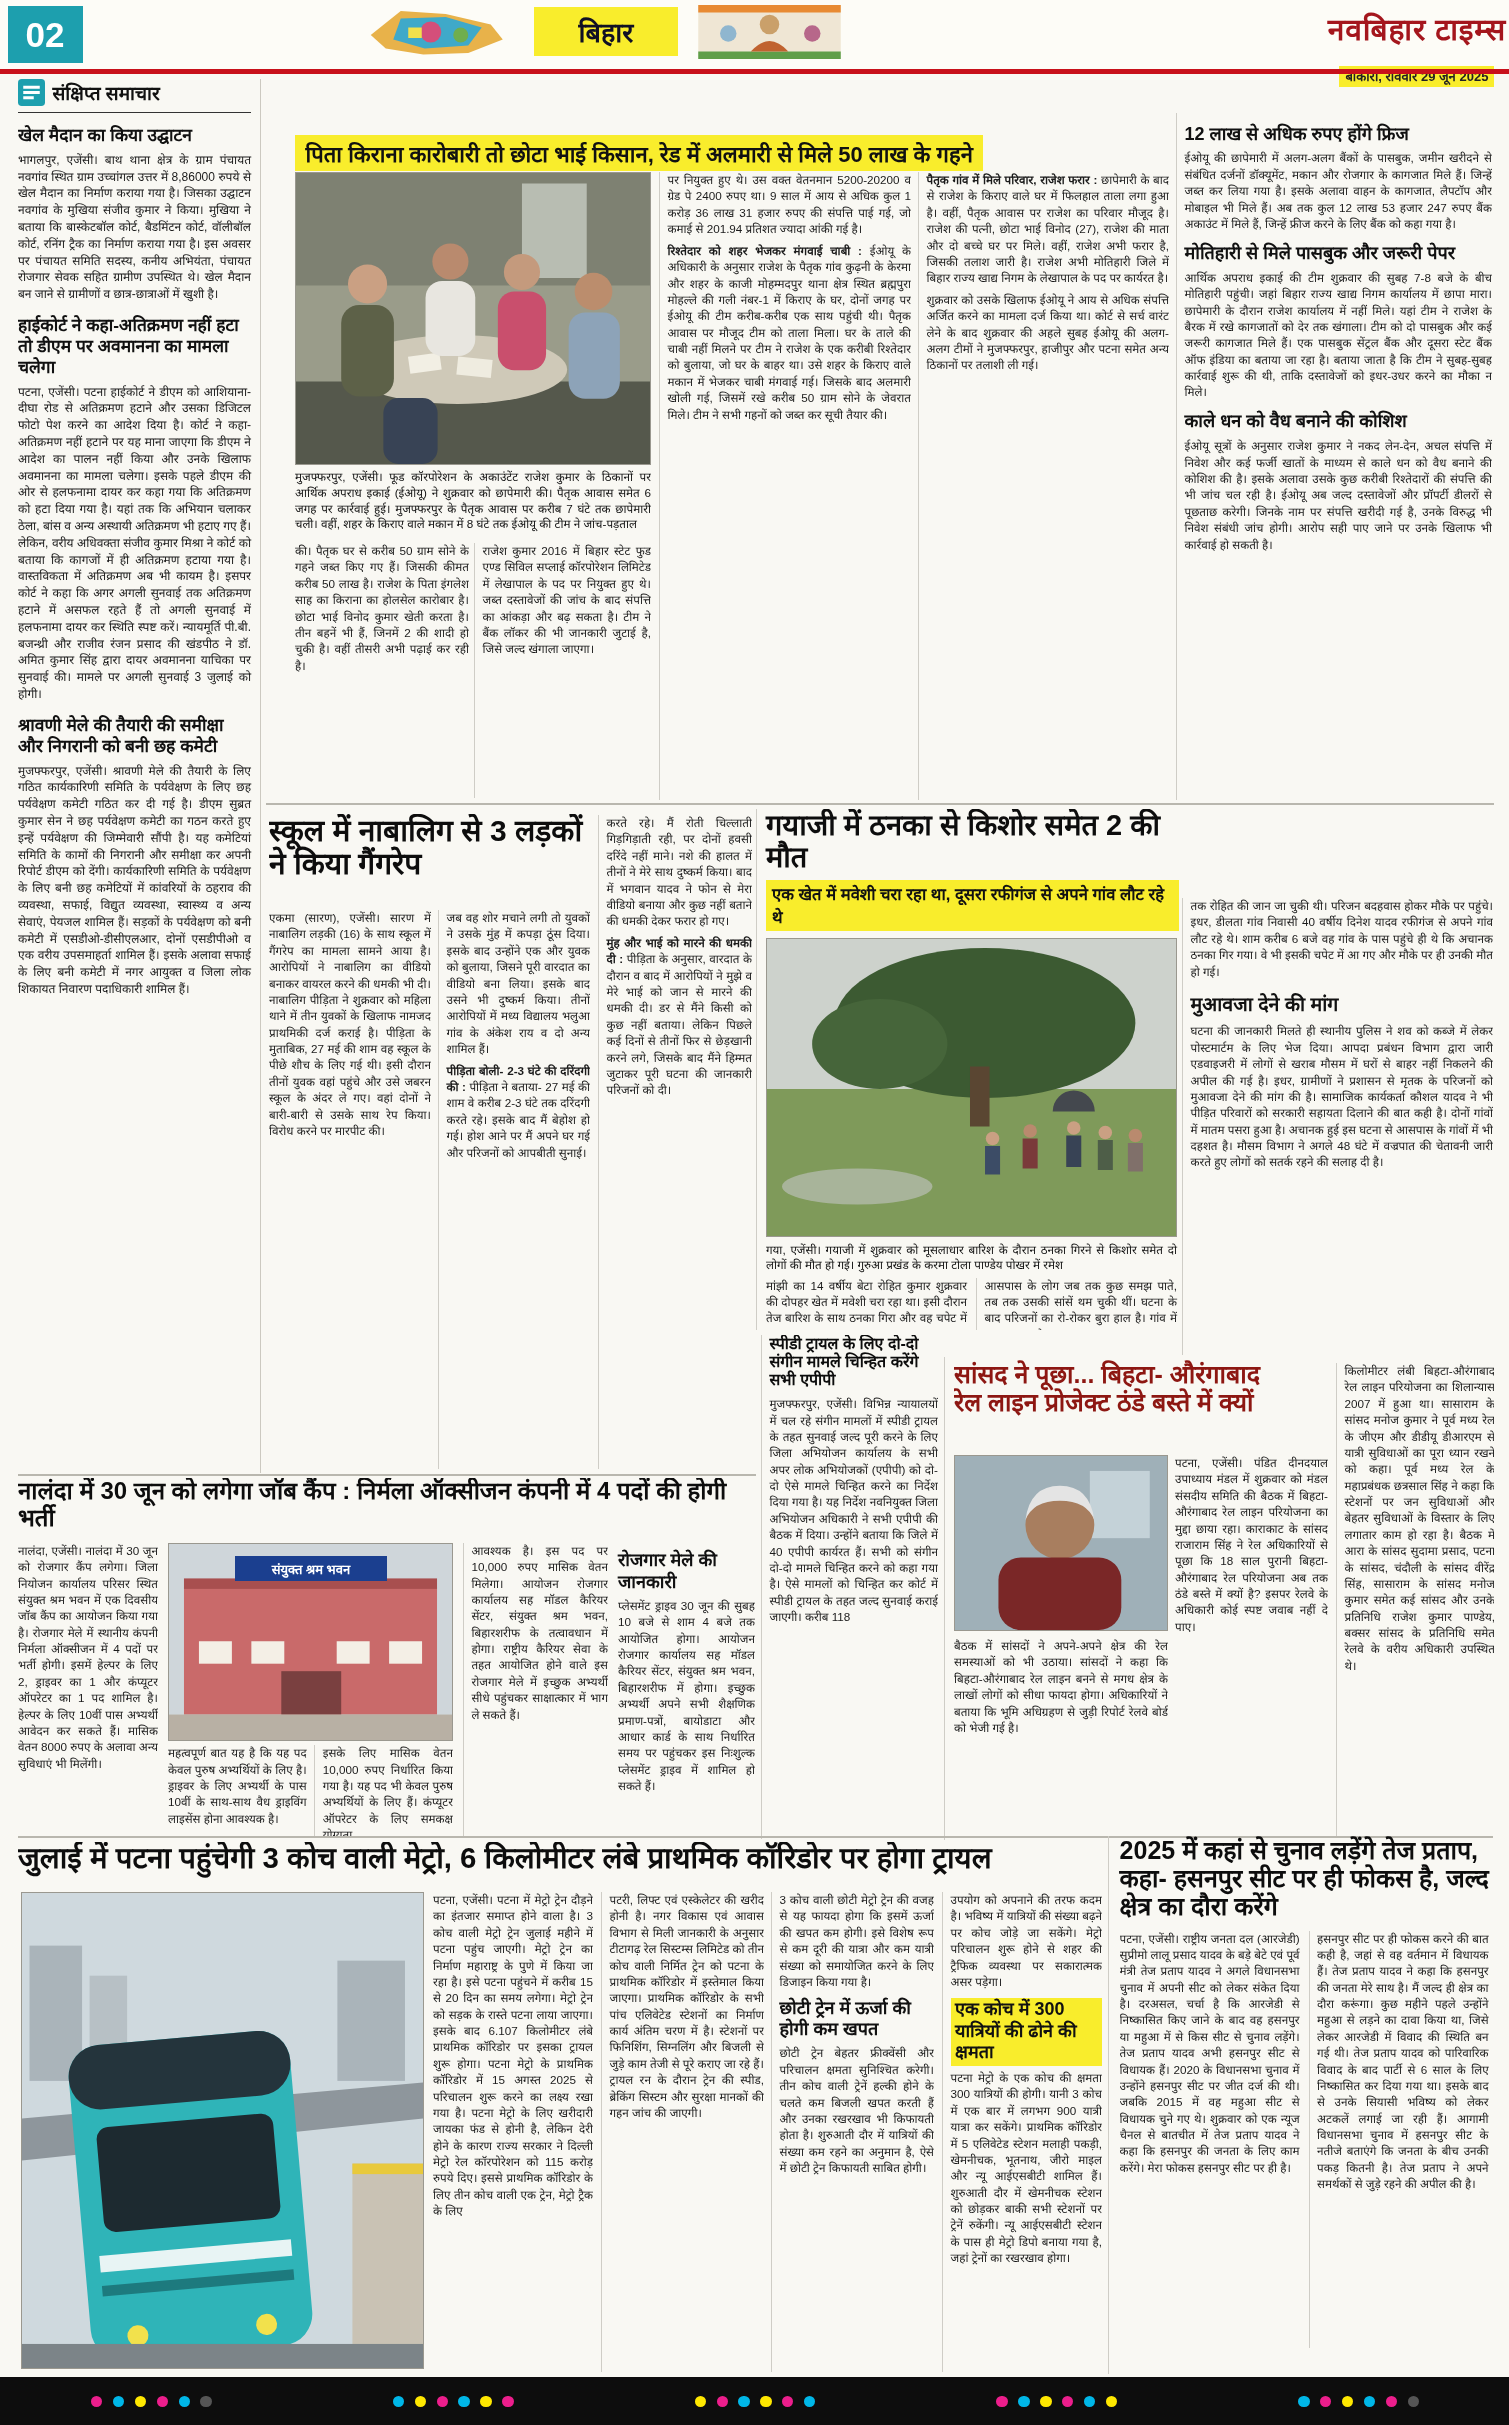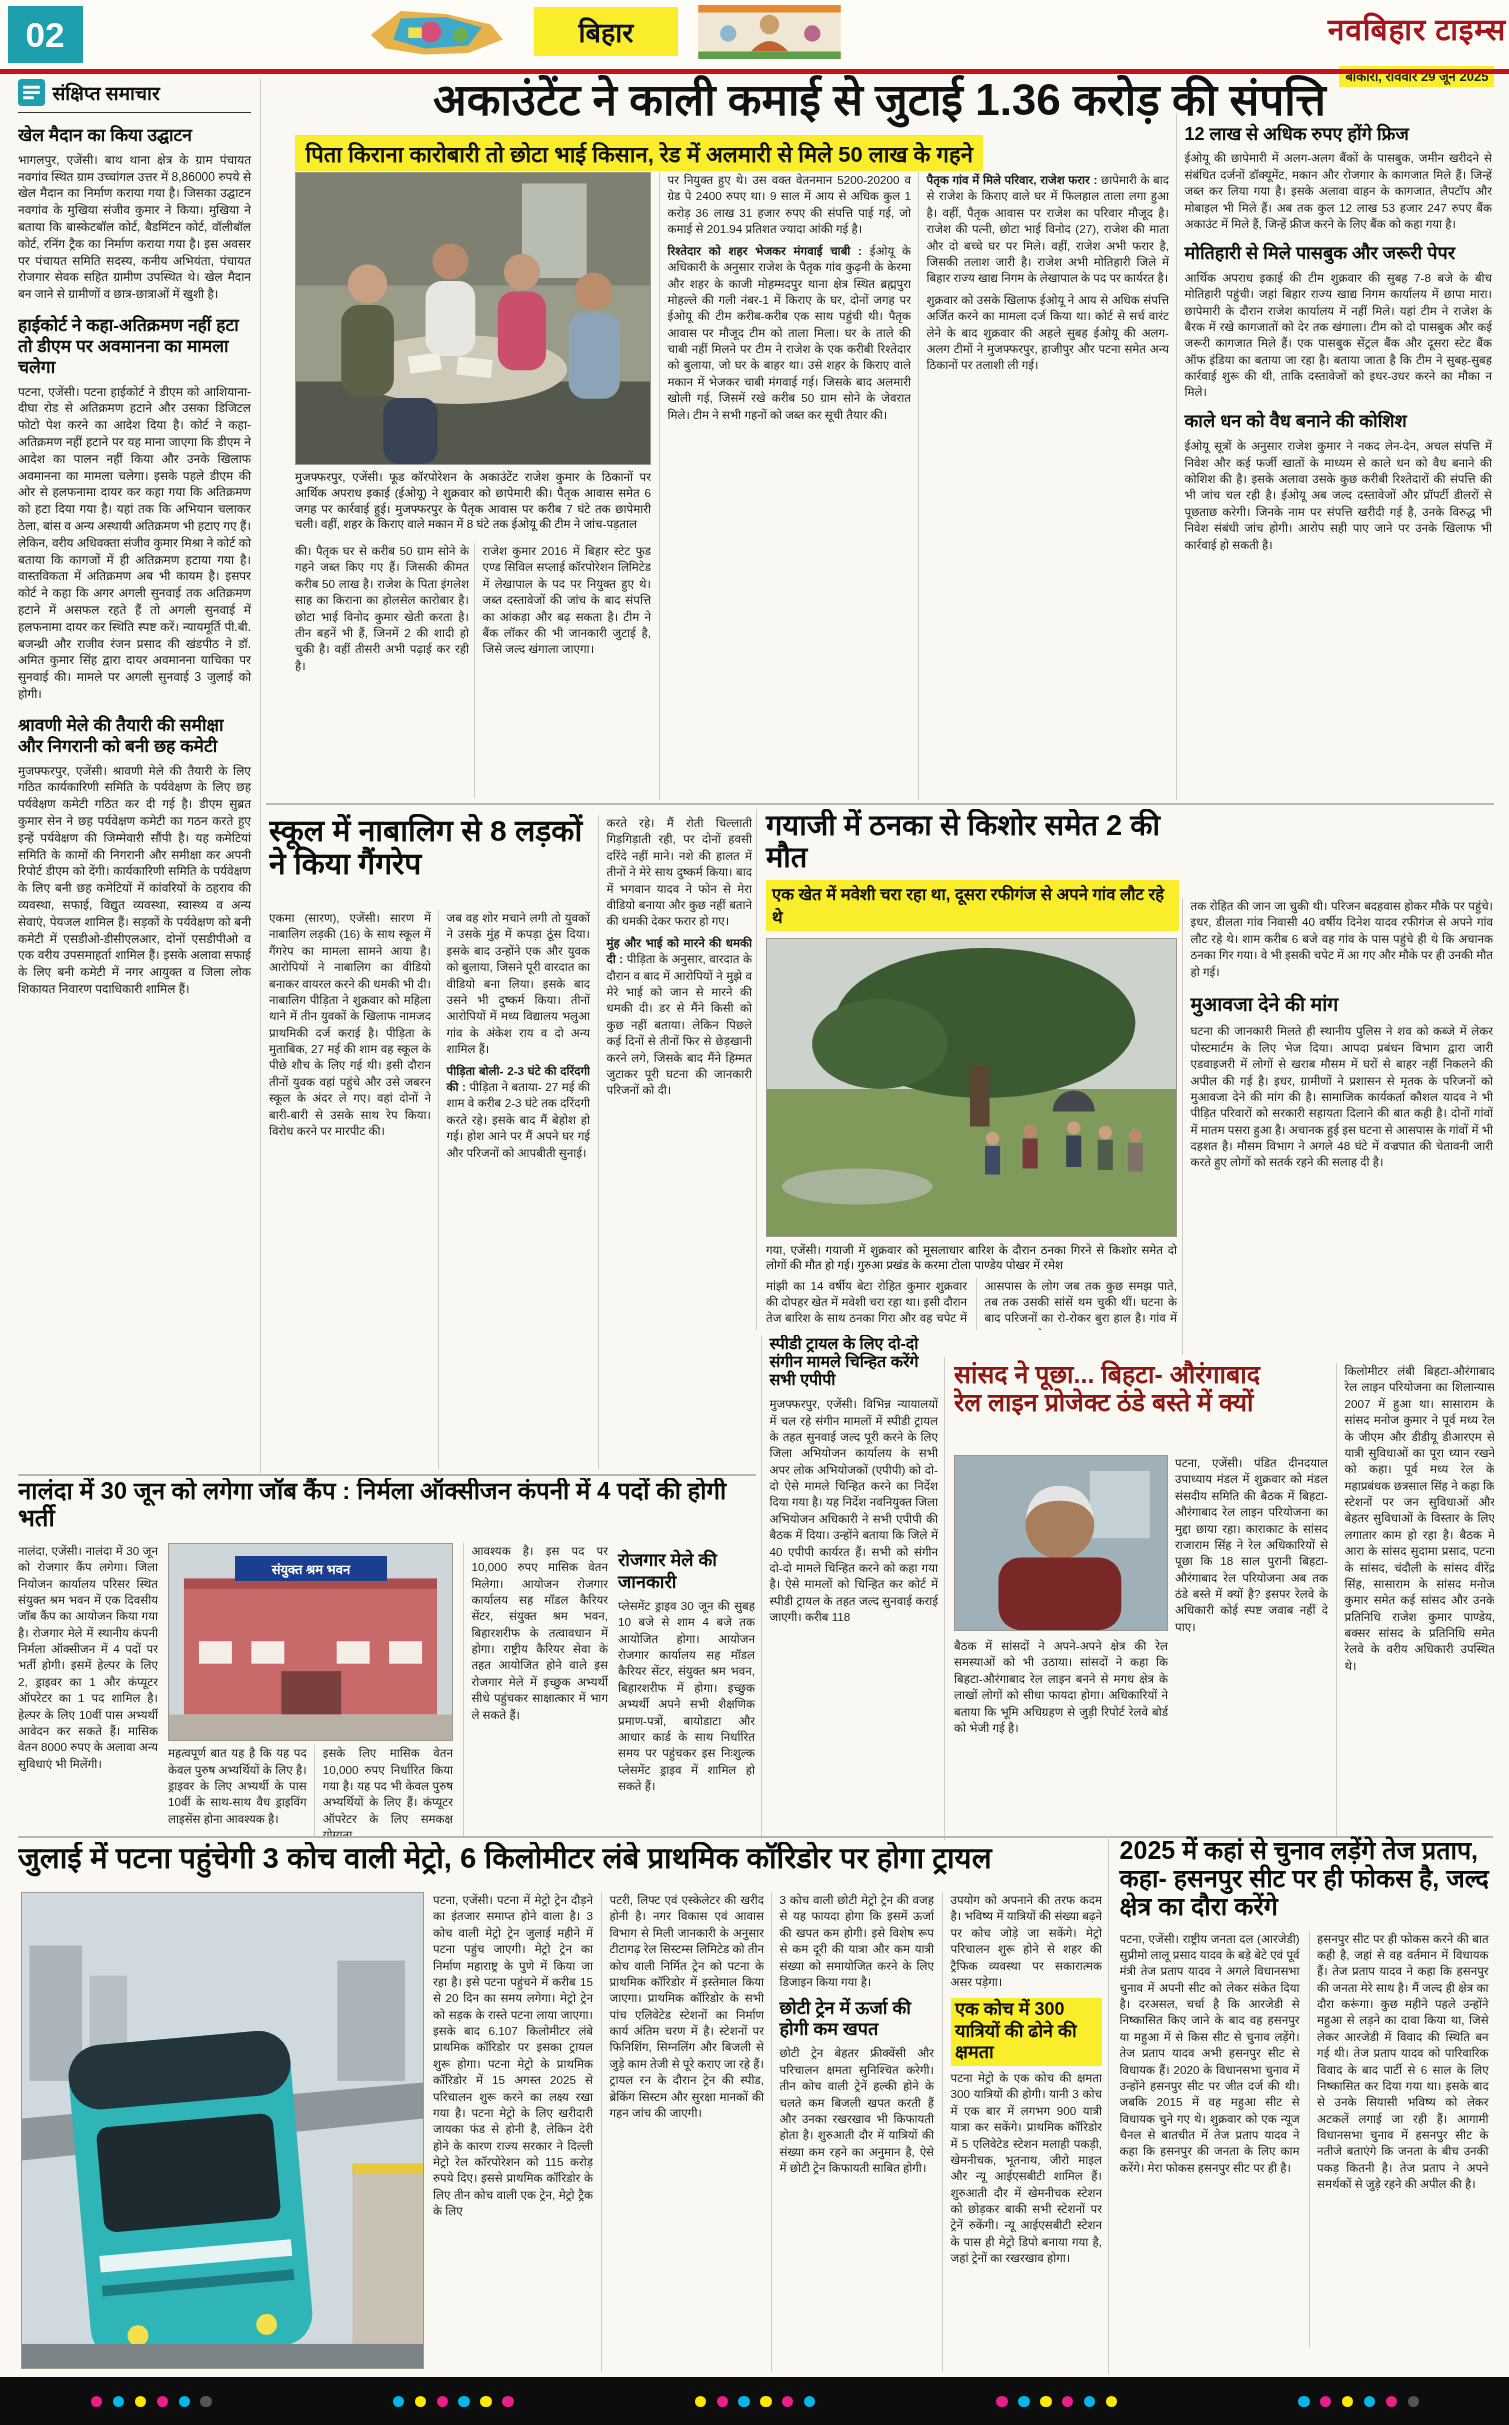--- a/index.html
+++ b/index.html
@@ -102,21 +102,20 @@
       <h3>हाईकोर्ट ने कहा-अतिक्रमण नहीं हटा तो डीएम पर अवमानना का मामला चलेगा</h3>
       <div class="bt">पटना, एजेंसी। पटना हाईकोर्ट ने डीएम को आशियाना-दीघा रोड से अतिक्रमण हटाने और उसका डिजिटल फोटो पेश करने का आदेश दिया है। कोर्ट ने कहा-अतिक्रमण नहीं हटाने पर यह माना जाएगा कि डीएम ने आदेश का पालन नहीं किया और उनके खिलाफ अवमानना का मामला चलेगा। इसके पहले डीएम की ओर से हलफनामा दायर कर कहा गया कि अतिक्रमण को हटा दिया गया है। यहां तक कि अभियान चलाकर ठेला, बांस व अन्य अस्थायी अतिक्रमण भी हटाए गए हैं। लेकिन, वरीय अधिवक्ता संजीव कुमार मिश्रा ने कोर्ट को बताया कि कागजों में ही अतिक्रमण हटाया गया है। वास्तविकता में अतिक्रमण अब भी कायम है। इसपर कोर्ट ने कहा कि अगर अगली सुनवाई तक अतिक्रमण हटाने में असफल रहते हैं तो अगली सुनवाई में हलफनामा दायर कर स्थिति स्पष्ट करें। न्यायमूर्ति पी.बी. बजन्थ्री और राजीव रंजन प्रसाद की खंडपीठ ने डॉ. अमित कुमार सिंह द्वारा दायर अवमानना याचिका पर सुनवाई की। मामले पर अगली सुनवाई 3 जुलाई को होगी।</div>
     </article>
     <article class="brief">
       <h3>श्रावणी मेले की तैयारी की समीक्षा और निगरानी को बनी छह कमेटी</h3>
       <div class="bt">मुजफ्फरपुर, एजेंसी। श्रावणी मेले की तैयारी के लिए गठित कार्यकारिणी समिति के पर्यवेक्षण के लिए छह पर्यवेक्षण कमेटी गठित कर दी गई है। डीएम सुब्रत कुमार सेन ने छह पर्यवेक्षण कमेटी का गठन करते हुए इन्हें पर्यवेक्षण की जिम्मेवारी सौंपी है। यह कमेटियां समिति के कामों की निगरानी और समीक्षा कर अपनी रिपोर्ट डीएम को देंगी। कार्यकारिणी समिति के पर्यवेक्षण के लिए बनी छह कमेटियों में कांवरियों के ठहराव की व्यवस्था, सफाई, विद्युत व्यवस्था, स्वास्थ्य व अन्य सेवाएं, पेयजल शामिल हैं। सड़कों के पर्यवेक्षण को बनी कमेटी में एसडीओ-डीसीएलआर, दोनों एसडीपीओ व एक वरीय उपसमाहर्ता शामिल हैं। इसके अलावा सफाई के लिए बनी कमेटी में नगर आयुक्त व जिला लोक शिकायत निवारण पदाधिकारी शामिल हैं।</div>
     </article>
   </section>
 
   <section class="abs main-story">
-    <h1 class="main">अकाउंटेंट ने काली कमाई से जुटाई 1.36 करोड़ की संपत्ति</h1>
     <div class="main-sub hl">पिता किराना कारोबारी तो छोटा भाई किसान, रेड में अलमारी से मिले 50 लाख के गहने</div>
 
     <div class="abs photo-frame" style="left:29px;top:97px;width:356px;height:293px">
       <svg width="100%" height="100%" viewBox="0 0 470 388" preserveAspectRatio="none">
         <rect width="470" height="388" fill="#9a9c8a"></rect>
         <rect width="470" height="150" fill="#7e8172"></rect>
         <rect x="300" y="14" width="86" height="126" fill="#b8bdb2"></rect>
         <rect x="0" y="278" width="470" height="110" fill="#55584c"></rect>
         <ellipse cx="215" cy="262" rx="145" ry="46" fill="#cfc9b8"></ellipse>
         <rect x="150" y="242" width="42" height="23" fill="#f2efe4" transform="rotate(-8 171 253)"></rect>
@@ -158,21 +157,21 @@
       <div class="rail-item">
         <h3>काले धन को वैध बनाने की कोशिश</h3>
         <div class="bt">ईओयू सूत्रों के अनुसार राजेश कुमार ने नकद लेन-देन, अचल संपत्ति में निवेश और कई फर्जी खातों के माध्यम से काले धन को वैध बनाने की कोशिश की है। इसके अलावा उसके कुछ करीबी रिश्तेदारों की संपत्ति की भी जांच चल रही है। ईओयू अब जल्द दस्तावेजों और प्रॉपर्टी डीलरों से पूछताछ करेगी। जिनके नाम पर संपत्ति खरीदी गई है, उनके विरुद्ध भी निवेश संबंधी जांच होगी। आरोप सही पाए जाने पर उनके खिलाफ भी कार्रवाई हो सकती है।</div>
       </div>
     </aside>
   </section>
 
   <div class="abs rule" style="left:266px;top:803px;width:1228px;height:1.5px"></div>
 
   <section class="abs" style="left:266px;top:809px;width:489px;height:663px">
-    <h2 class="abs sec-h" style="left:3px;top:4.5px;width:325px;font-size:30px">स्कूल में नाबालिग से 8 लड़कों ने किया गैंगरेप</h2>
+    <h2 class="abs sec-h" style="left:3px;top:4.5px;width:325px;font-size:30px">स्कूल में नाबालिग से 3 लड़कों ने किया गैंगरेप</h2>
     <div class="abs bt" style="left:3px;top:101px;width:162px;height:559px">एकमा (सारण), एजेंसी। सारण में नाबालिग लड़की (16) के साथ स्कूल में गैंगरेप का मामला सामने आया है। आरोपियों ने नाबालिग का वीडियो बनाकर वायरल करने की धमकी भी दी। नाबालिग पीड़िता ने शुक्रवार को महिला थाने में तीन युवकों के खिलाफ नामजद प्राथमिकी दर्ज कराई है। पीड़िता के मुताबिक, 27 मई की शाम वह स्कूल के पीछे शौच के लिए गई थी। इसी दौरान तीनों युवक वहां पहुंचे और उसे जबरन स्कूल के अंदर ले गए। वहां दोनों ने बारी-बारी से उसके साथ रेप किया। विरोध करने पर मारपीट की।</div>
     <div class="abs bt vr" style="left:172px;top:101px;width:152px;height:559px">
       <p>जब वह शोर मचाने लगी तो युवकों ने उसके मुंह में कपड़ा ठूंस दिया। इसके बाद उन्होंने एक और युवक को बुलाया, जिसने पूरी वारदात का वीडियो बना लिया। इसके बाद उसने भी दुष्कर्म किया। तीनों आरोपियों में मध्य विद्यालय भलुआ गांव के अंकेश राय व दो अन्य शामिल हैं।</p>
       <p><span class="lead">पीड़िता बोली- 2-3 घंटे की दरिंदगी की :</span> <span>पीड़िता ने बताया- 27 मई की शाम वे करीब 2-3 घंटे तक दरिंदगी करते रहे। इसके बाद मैं बेहोश हो गई। होश आने पर मैं अपने घर गई और परिजनों को आपबीती सुनाई।</span></p>
     </div>
     <div class="abs bt vr" style="left:332px;top:6px;width:154px;height:654px">
       <p>करते रहे। मैं रोती चिल्लाती गिड़गिड़ाती रही, पर दोनों हवसी दरिंदे नहीं माने। नशे की हालत में तीनों ने मेरे साथ दुष्कर्म किया। बाद में भगवान यादव ने फोन से मेरा वीडियो बनाया और कुछ नहीं बताने की धमकी देकर फरार हो गए।</p>
       <p><span class="lead">मुंह और भाई को मारने की धमकी दी :</span> <span>पीड़िता के अनुसार, वारदात के दौरान व बाद में आरोपियों ने मुझे व मेरे भाई को जान से मारने की धमकी दी। डर से मैंने किसी को कुछ नहीं बताया। लेकिन पिछले कई दिनों से तीनों फिर से छेड़खानी करने लगे, जिसके बाद मैंने हिम्मत जुटाकर पूरी घटना की जानकारी परिजनों को दी।</span></p>
     </div>
   </section>

